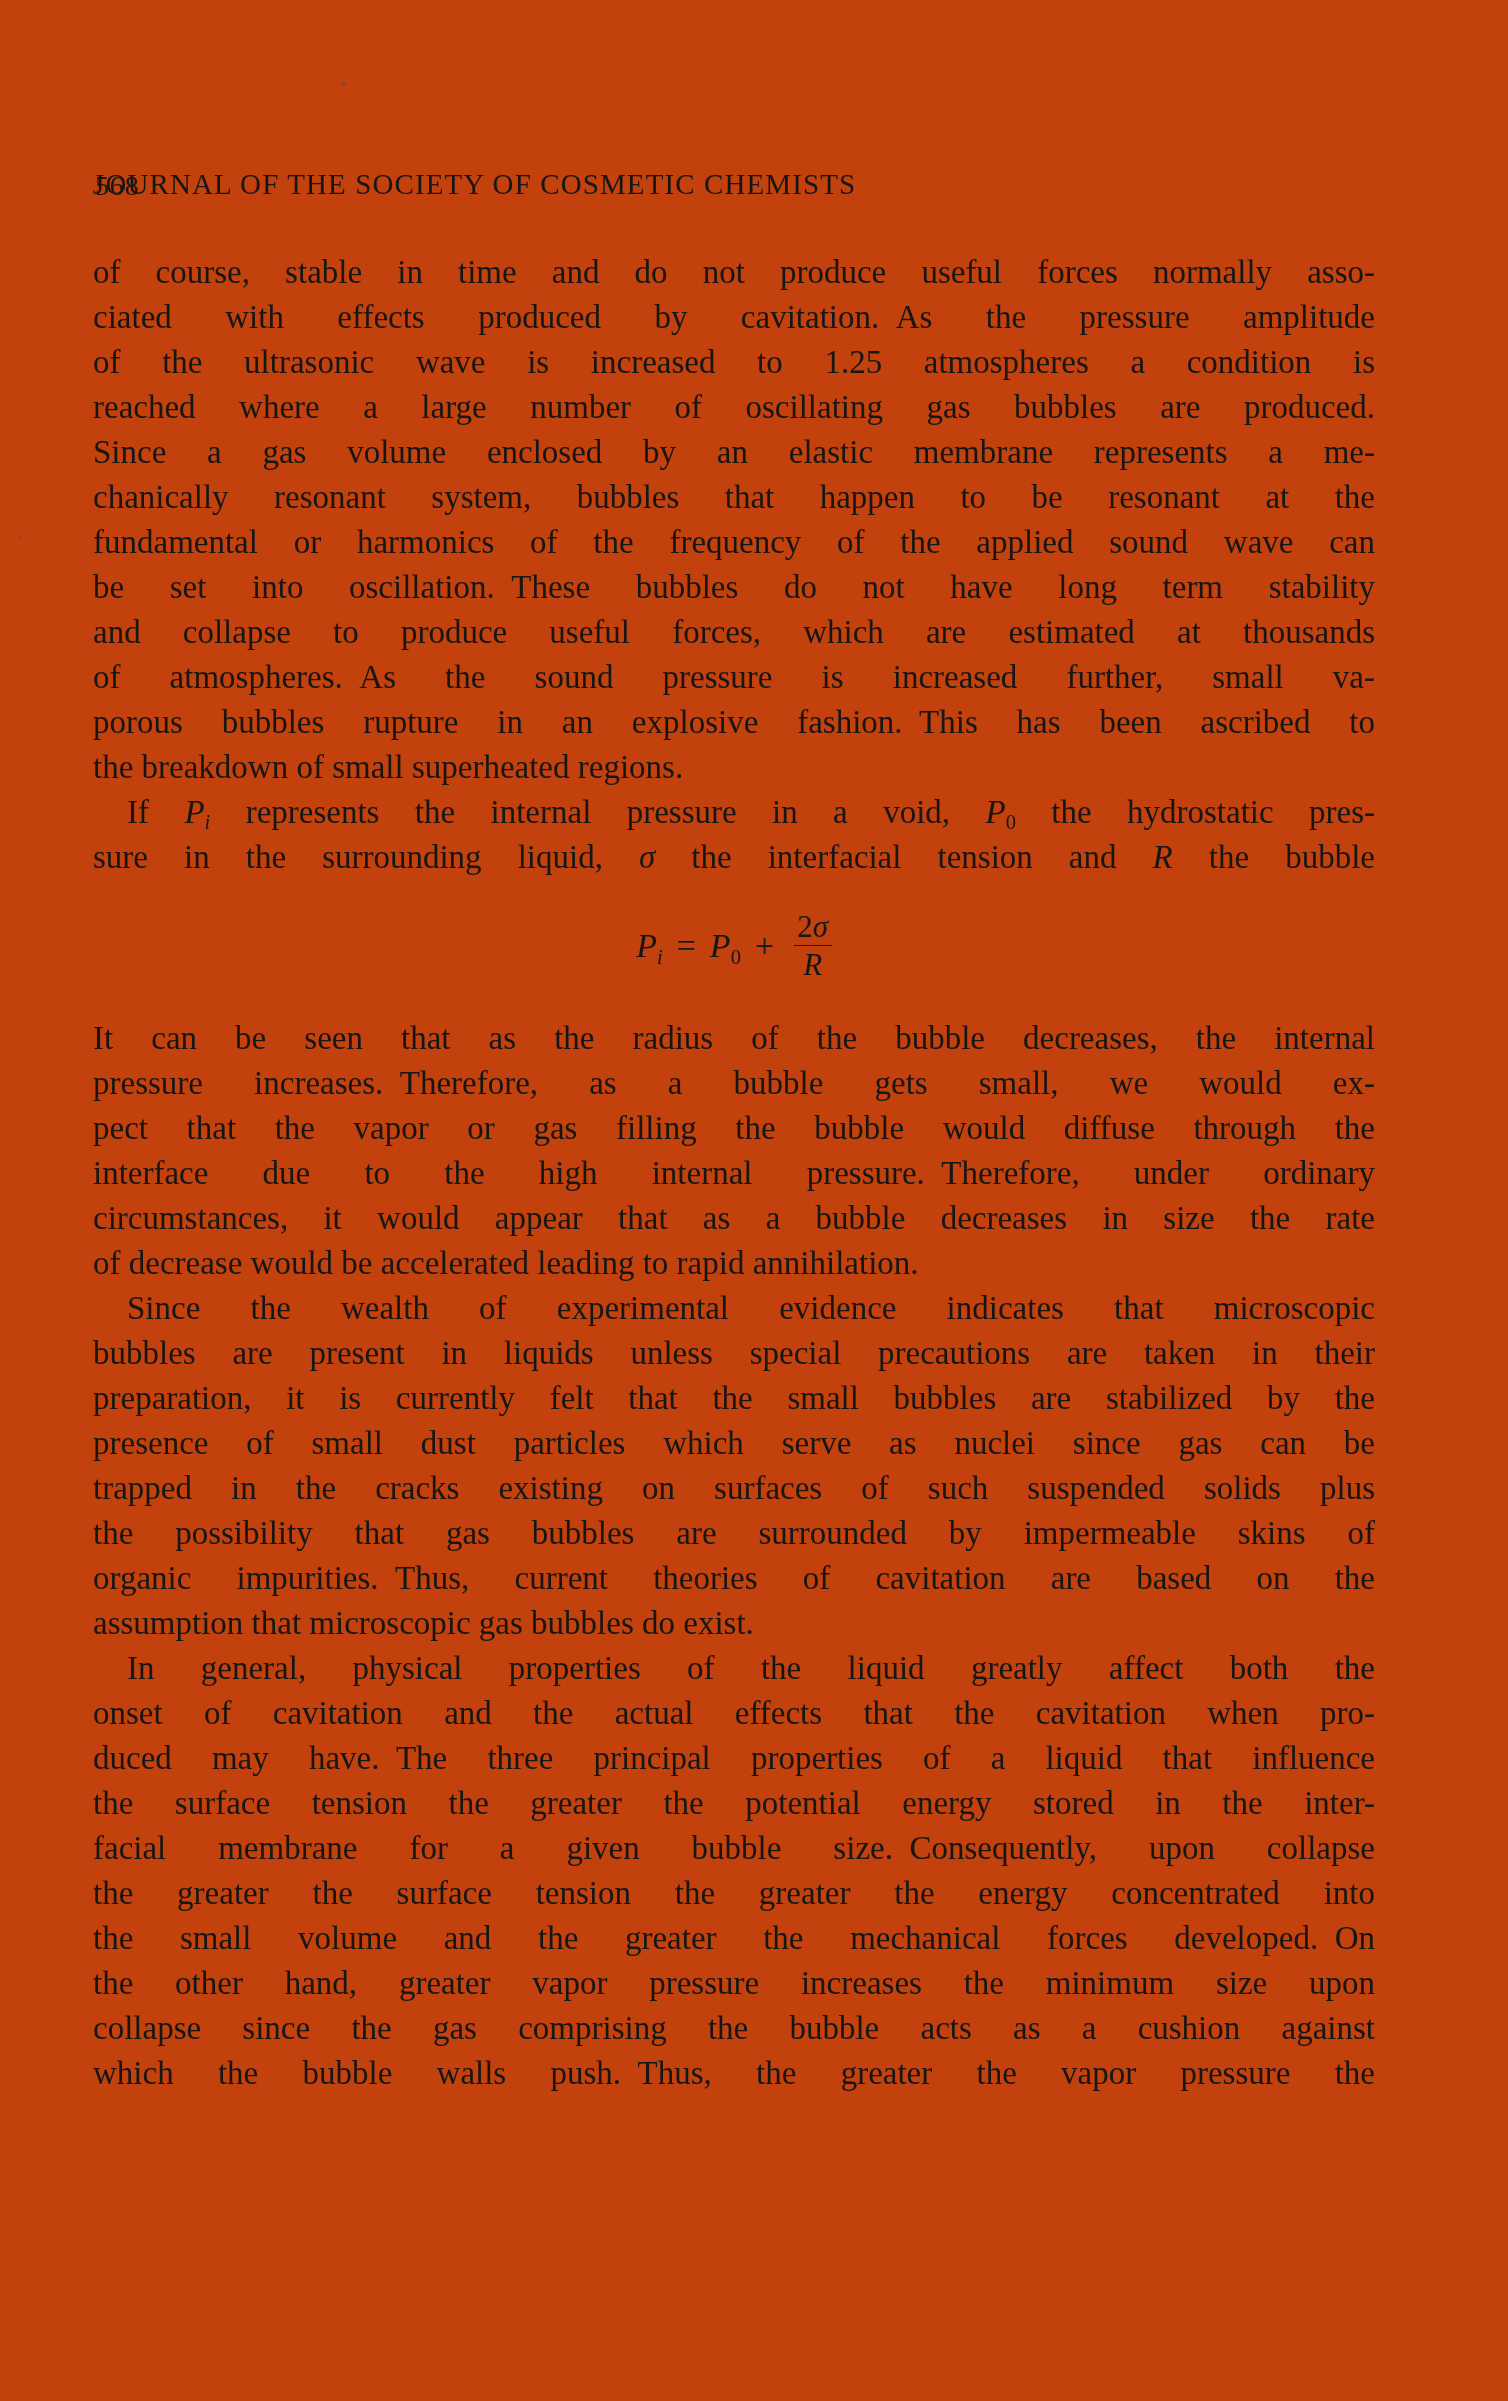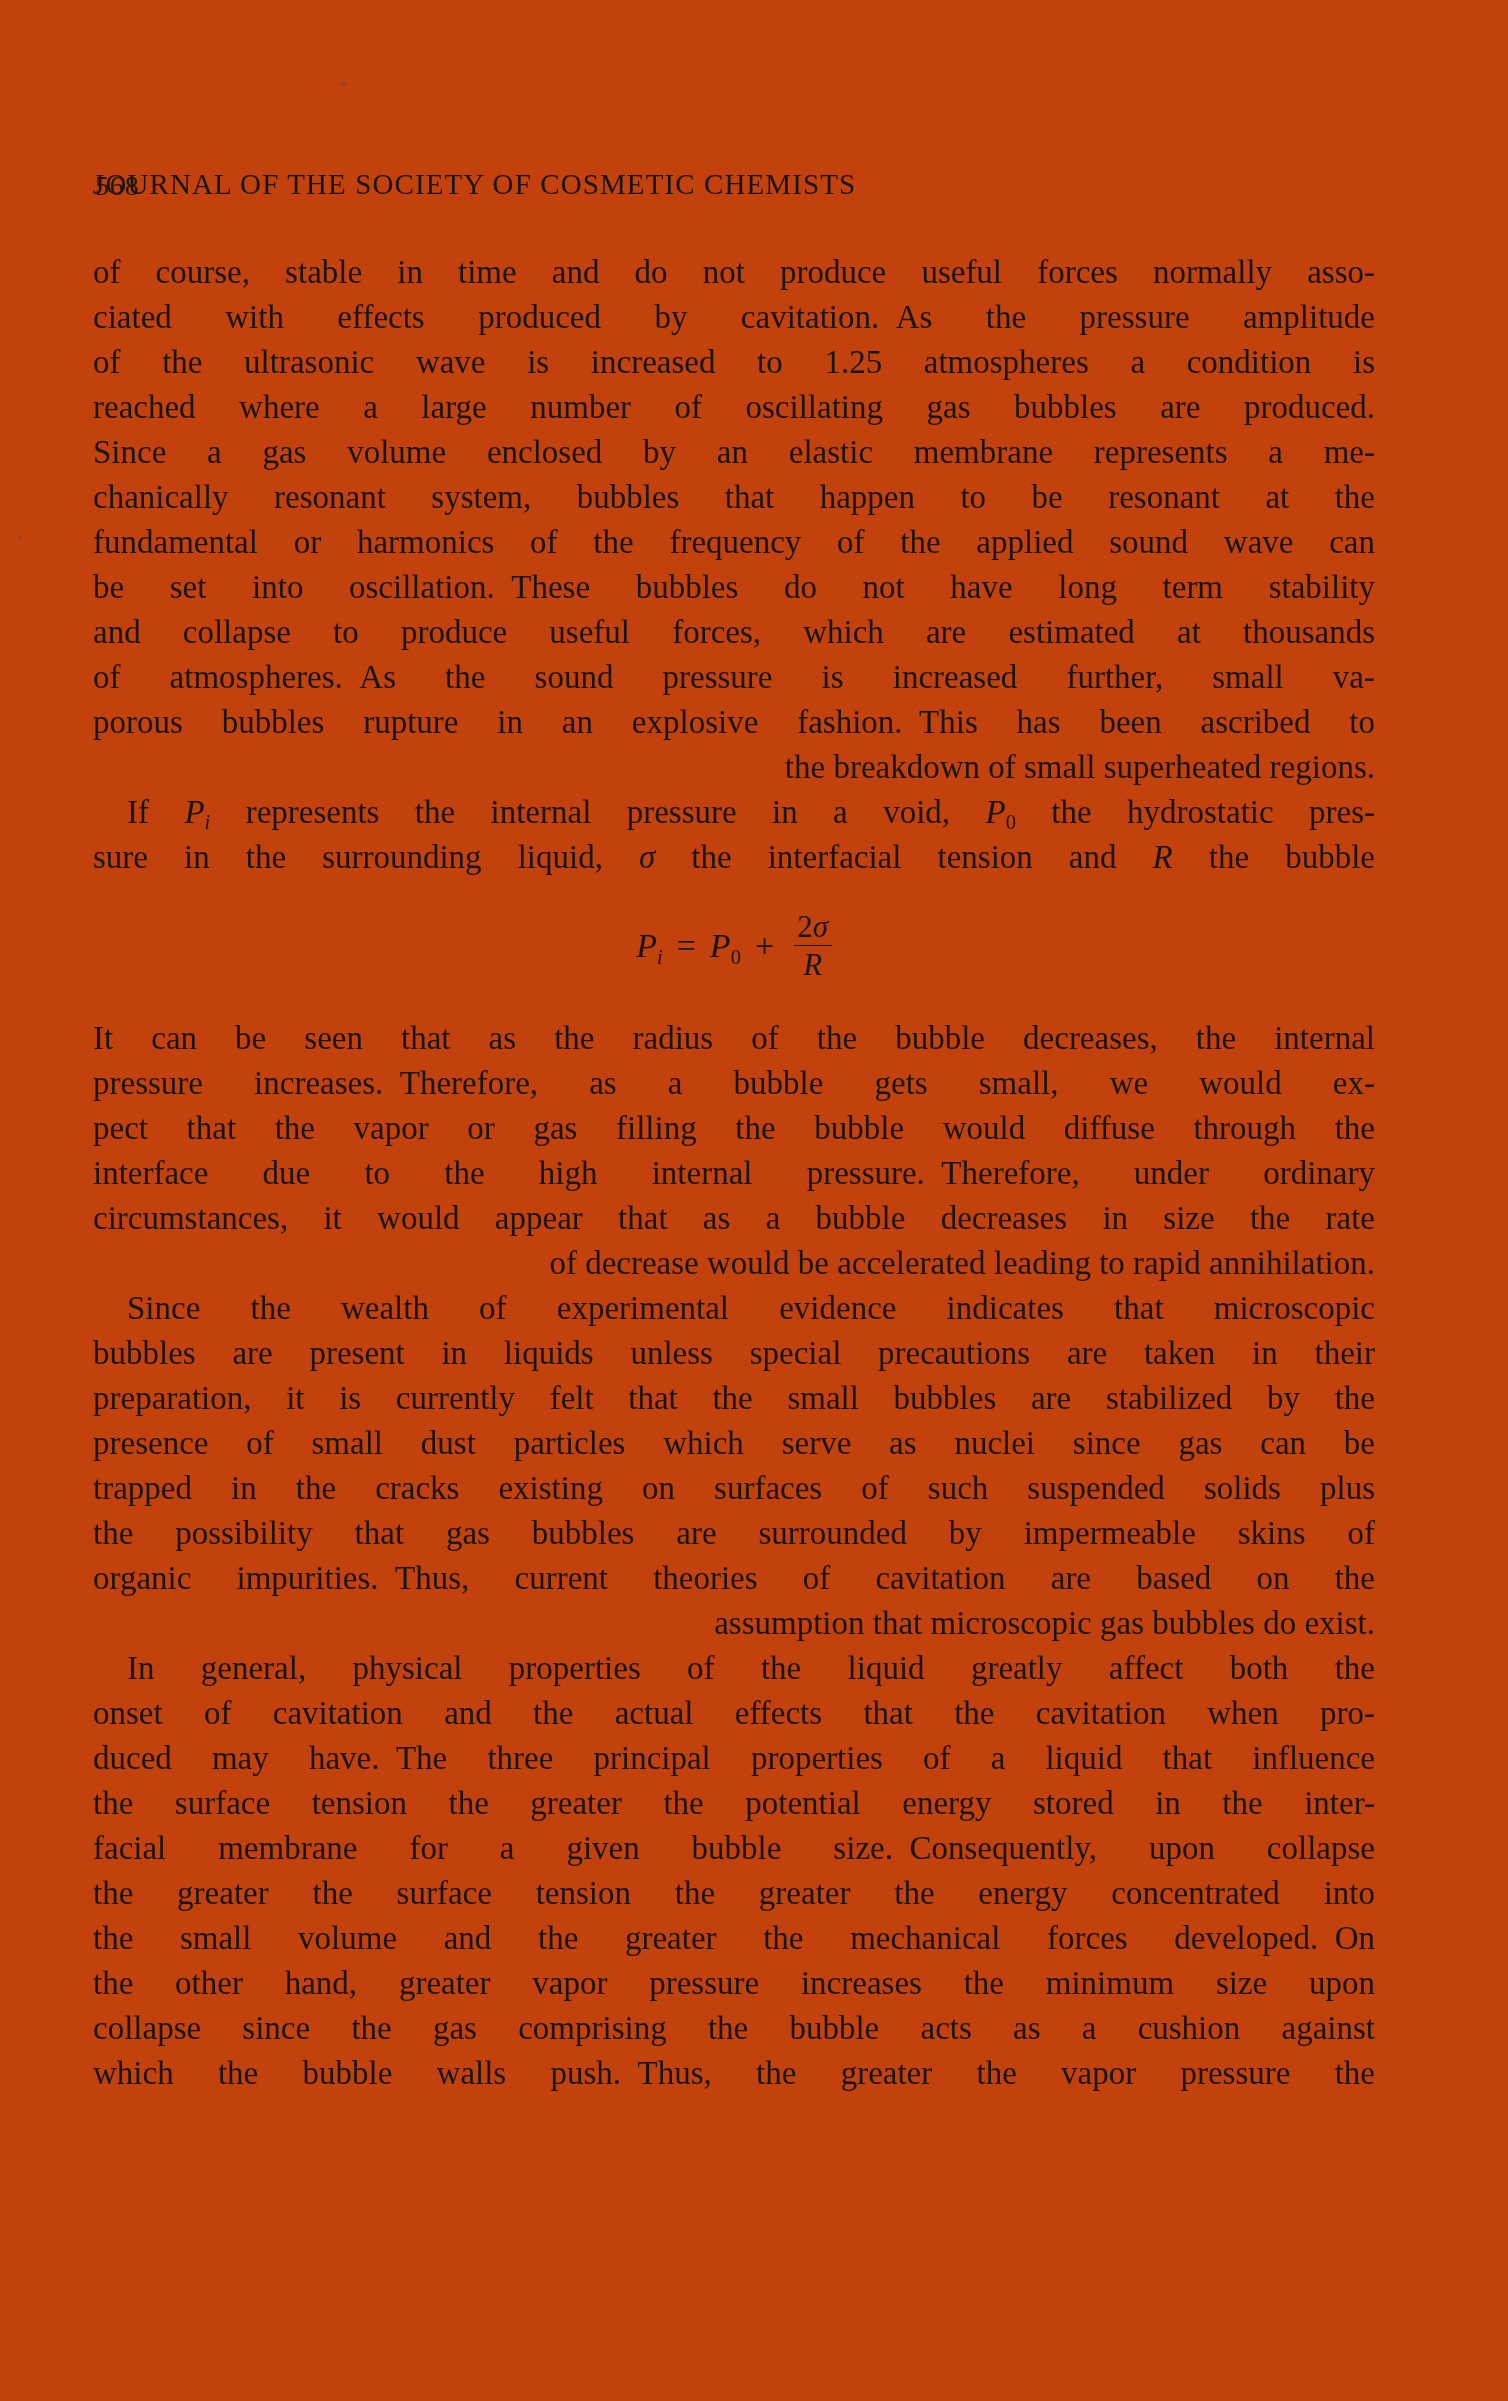--- a/index.html
+++ b/index.html
@@ -11,21 +11,21 @@
     color:#171614;
     overflow:hidden;
   }
   .content { position:absolute; left:93px; top:168px; width:1282px; }
   .header { position:relative; height:32px; margin-bottom:50px; }
   .pagenum { position:absolute; left:1.9px; top:1.9px; font-size:28px; letter-spacing:0.9px; }
   .jtitle { display:block; text-align:left; font-size:29px; letter-spacing:1.1px; }
   .para { margin:0; }
   .line { height:45px; line-height:45px; font-size:33px; overflow:hidden; }
   .j { text-align:justify; text-align-last:justify; }
-  .last { text-align:right; }
+  .last { text-align:left; }
   .ind { text-indent:34px; }
   .iv { font-style:italic; }
   .sb { font-size:20.5px; vertical-align:-5.6px; }
   .it { font-style:italic; }
   
   .equation { height:136px; line-height:131px; text-align:center; font-size:34px; }
   .ev { font-style:italic; }
   .es { font-size:20.5px; vertical-align:-6.5px; font-style:italic; }
   .es0 { font-size:20.5px; vertical-align:-6.5px; }
   .eo { margin:0 14px; }

